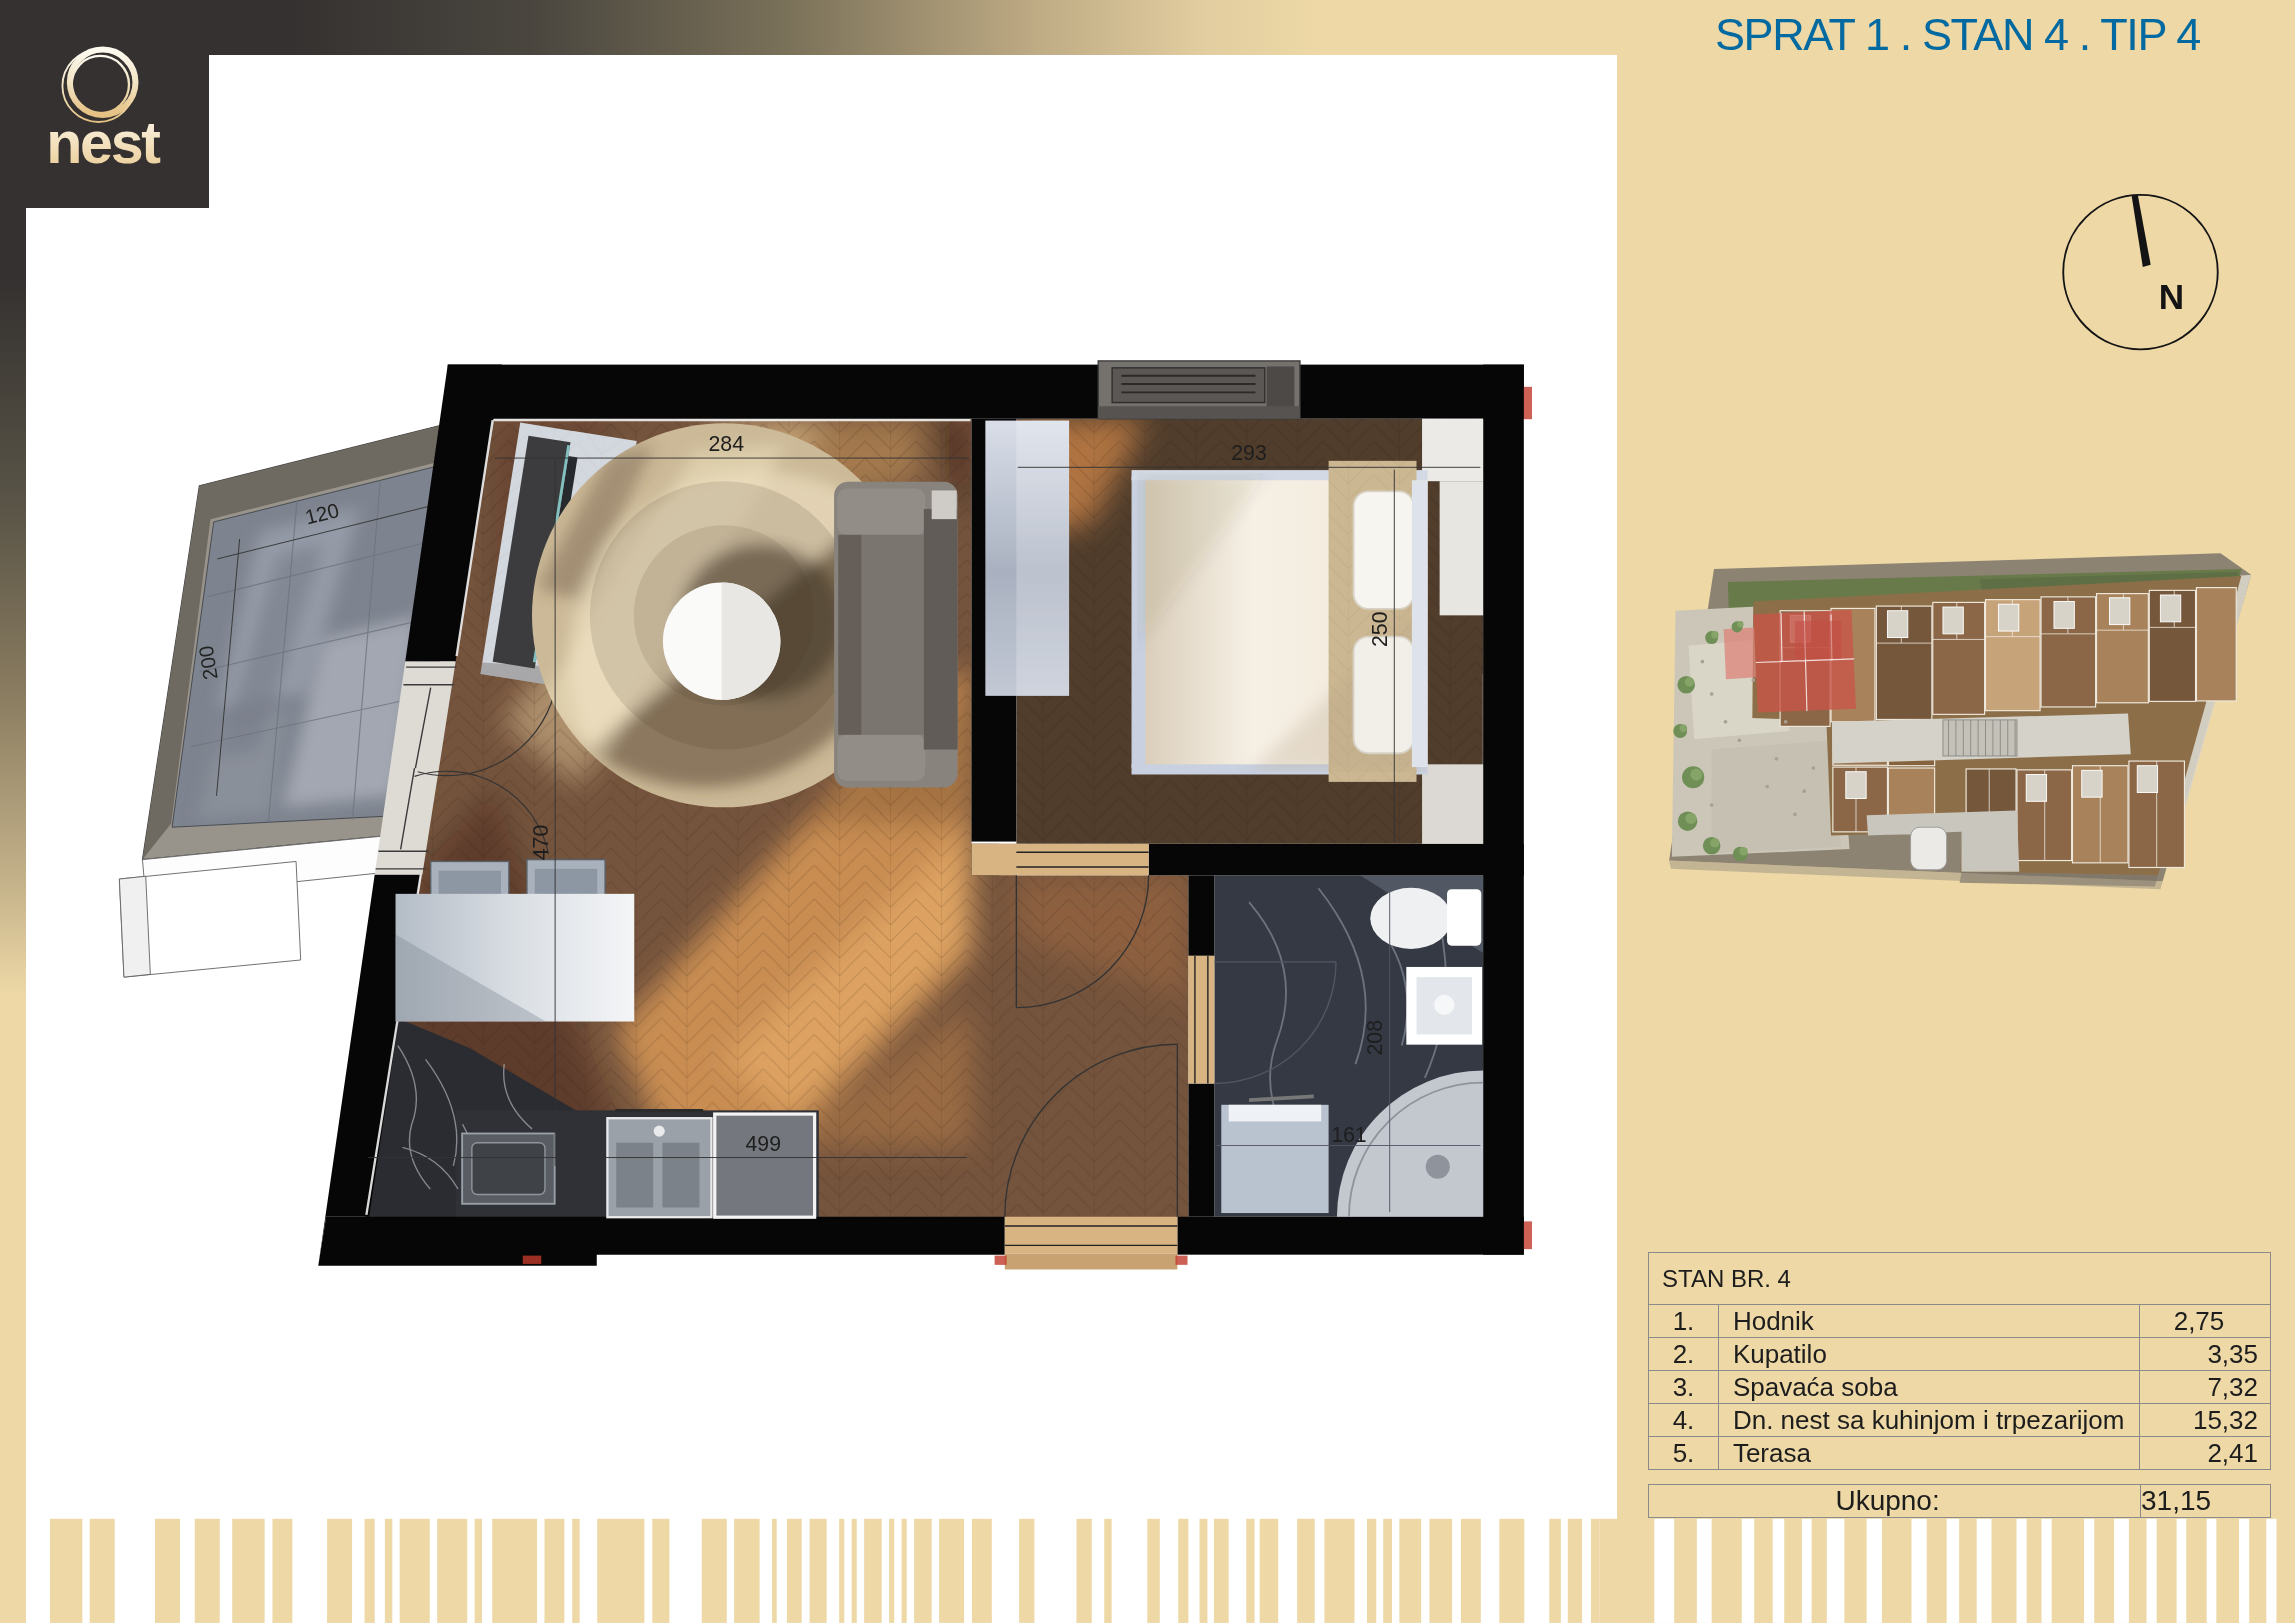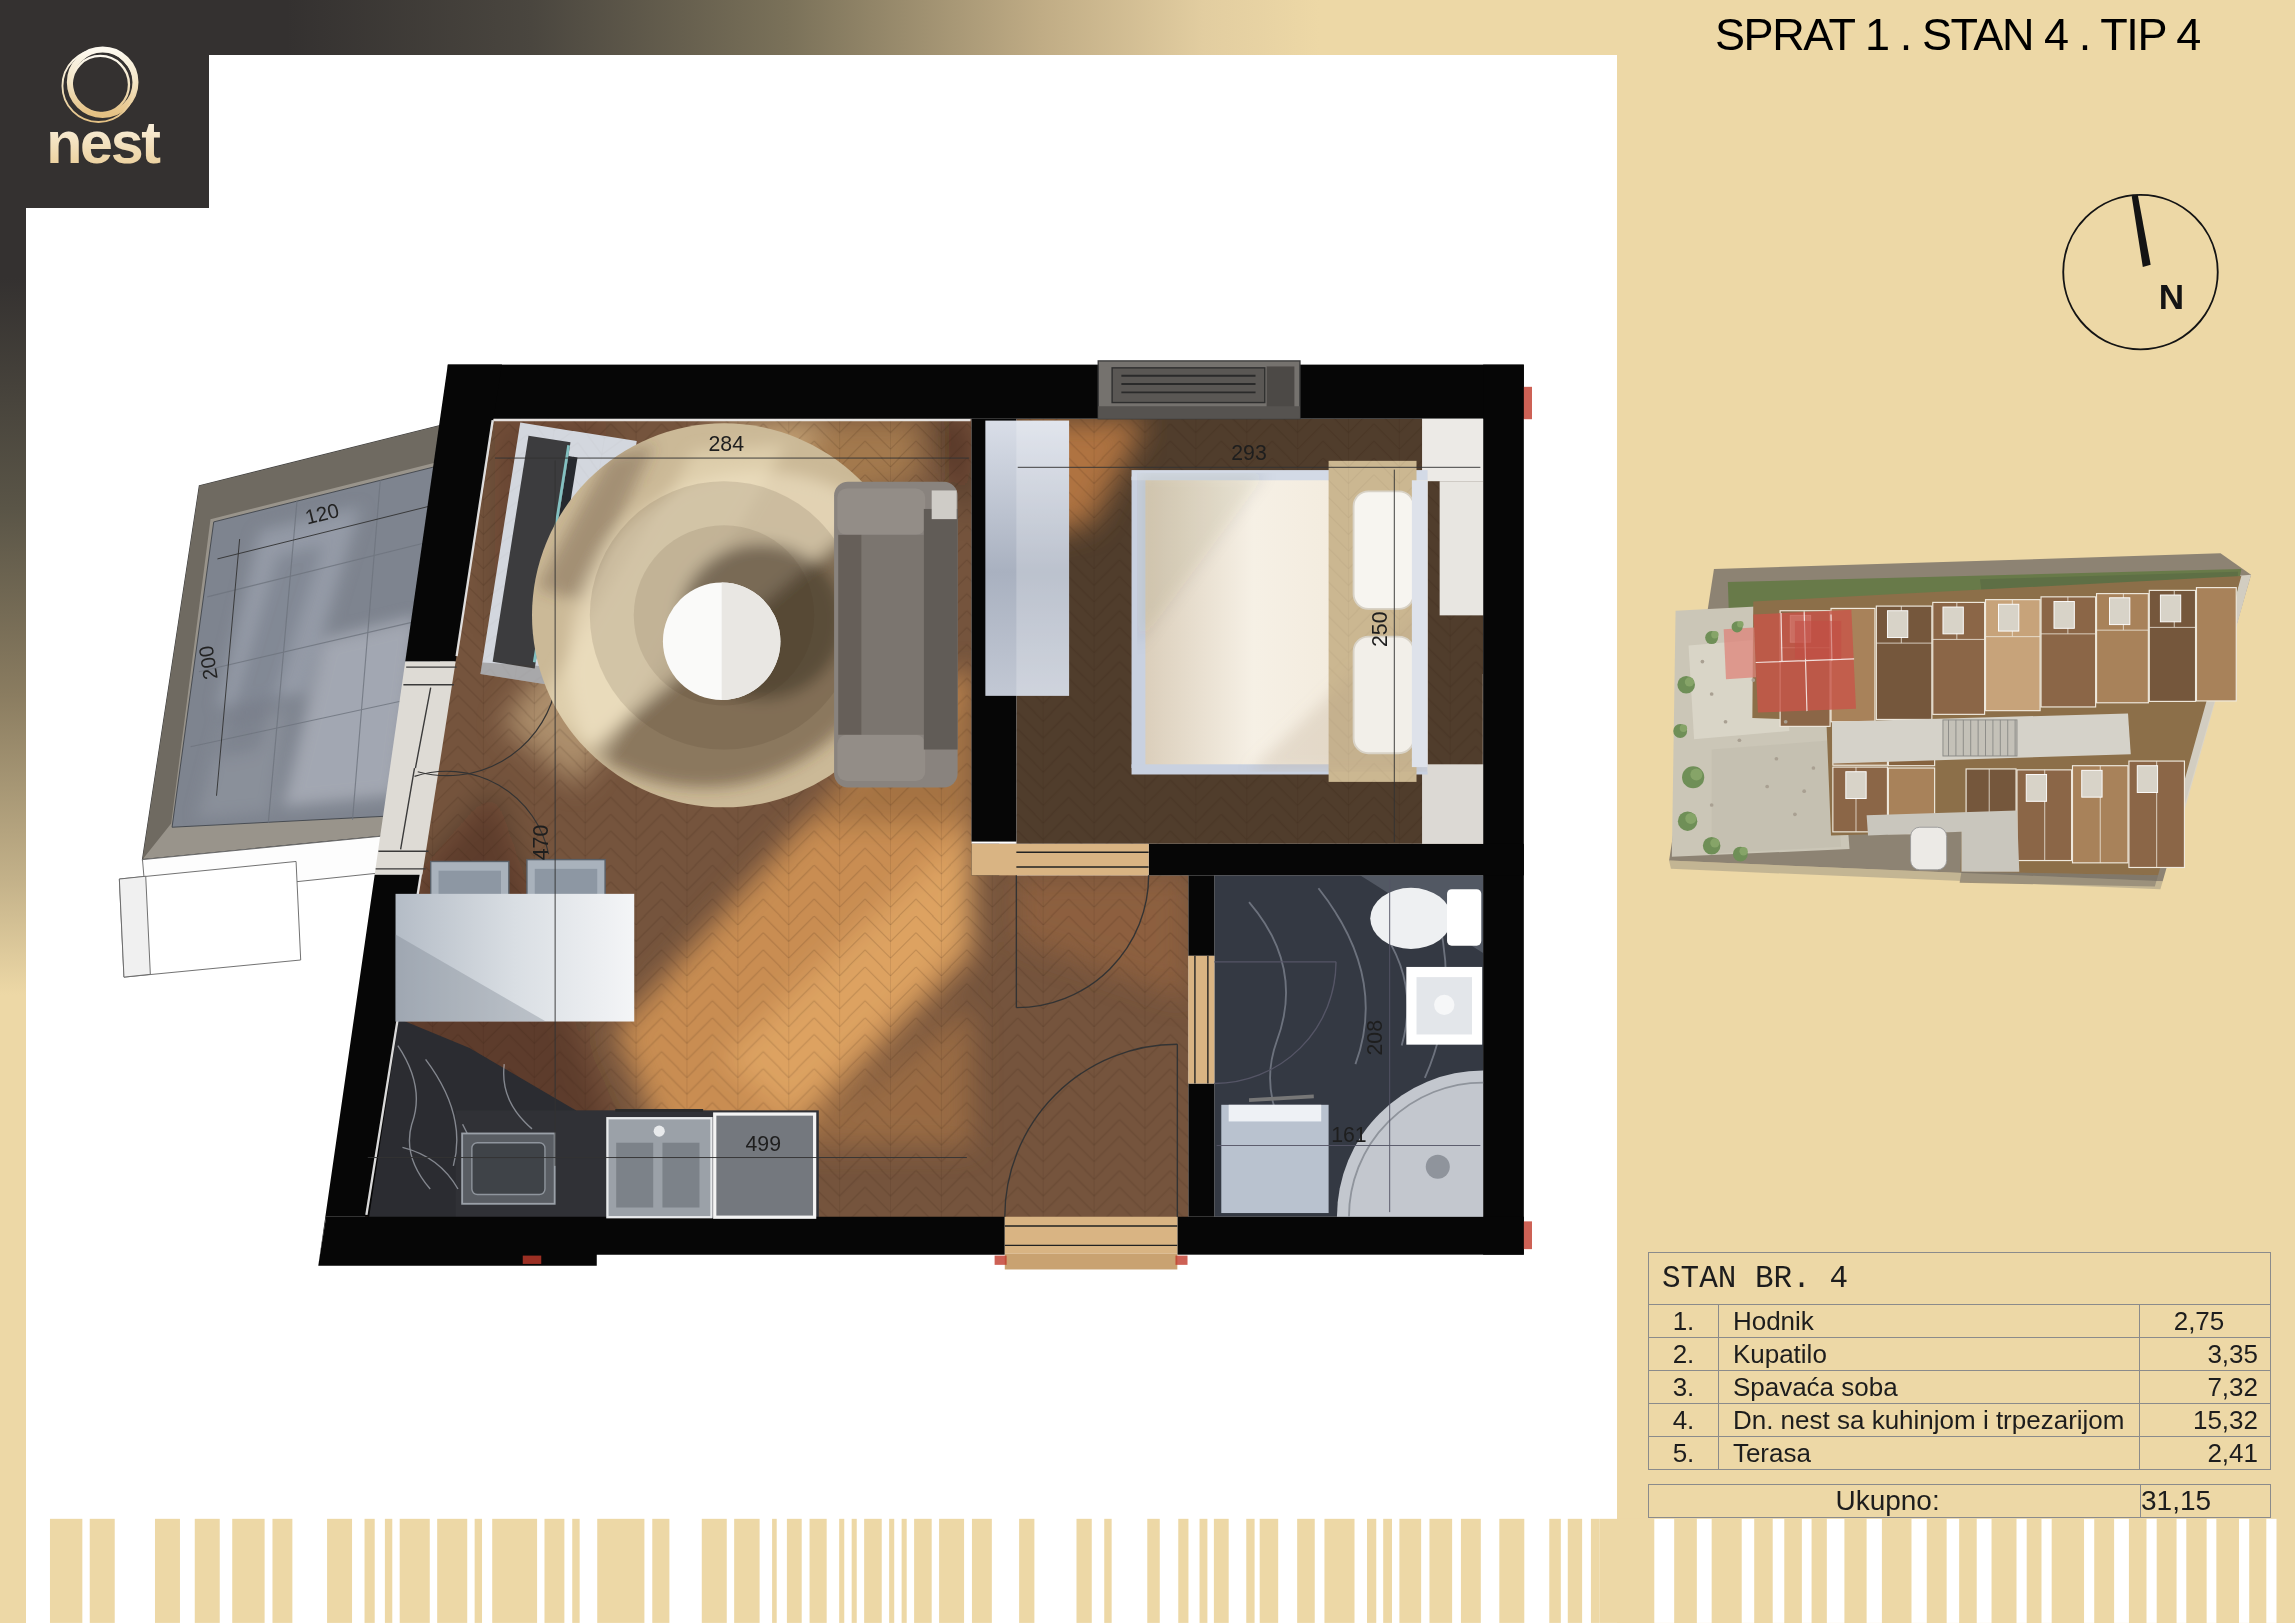--- a/index.html
+++ b/index.html
@@ -27,21 +27,21 @@
       </linearGradient>
     </defs>
     <g fill="none" stroke="url(#gold)">
       <circle cx="222" cy="178" r="71" stroke-width="13"></circle>
       <circle cx="217" cy="183" r="62" stroke-width="5"></circle>
       <circle cx="213" cy="186" r="78" stroke-width="4"></circle>
     </g>
     <text x="100" y="352" font-weight="bold" font-size="128" letter-spacing="-5" fill="url(#gold2)">nest</text>
   </svg>
 
-  <div class="abs" style="left:1715px;top:9.3px;font-size:45px;letter-spacing:-1.4px;color:#000000;white-space:nowrap;">SPRAT 1 . STAN 4 . TIP 4</div>
+  <div class="abs" style="left:1715px;top:9.3px;font-size:45px;letter-spacing:-1.4px;color:#0369a1;white-space:nowrap;">SPRAT 1 . STAN 4 . TIP 4</div>
 
   <svg class="abs" style="left:0;top:0;" width="2295" height="1623" viewBox="0 0 4961 3508">
   <defs>
     <pattern id="herr" width="110" height="110" patternUnits="userSpaceOnUse">
       <g stroke="rgba(40,20,8,0.15)" stroke-width="2.5">
         <path d="M0,0 L55,55 M0,36 L55,91 M0,73 L55,128 M0,-36 L55,19 M0,110 L55,165"></path>
         <path d="M55,55 L110,0 M55,91 L110,36 M55,128 L110,73 M55,19 L110,-36"></path>
       </g>
       <path d="M55,0 L55,110" stroke="rgba(40,20,8,0.10)" stroke-width="2"></path>
     </pattern>
@@ -440,21 +440,21 @@
 <rect x="4570" y="3283" width="32" height="225" fill="#ffffff"></rect>
 <rect x="4640" y="3283" width="22" height="225" fill="#ffffff"></rect>
 <rect x="4705" y="3283" width="21" height="225" fill="#ffffff"></rect>
 <rect x="4770" y="3283" width="21" height="225" fill="#ffffff"></rect>
 <rect x="4840" y="3283" width="22" height="225" fill="#ffffff"></rect>
 <rect x="4899" y="3283" width="22" height="225" fill="#ffffff"></rect>
   </svg>
 
   <div class="abs" style="left:1648px;top:1252px;width:623px;color:#1d1d1d;box-sizing:border-box;">
     <div style="border:0.9px solid #8b8b8b;height:53px;display:flex;align-items:center;box-sizing:border-box;">
-      <div style="font-size:31px;padding-left:13px;font-family:Liberation Mono, monospace;">STAN BR. 4</div>
+      <div style="font-size:24px;padding-left:13px;">STAN BR. 4</div>
     </div>
     <div style="display:flex;height:33px;border-left:0.9px solid #8b8b8b;border-right:0.9px solid #8b8b8b;border-bottom:0.9px solid #8b8b8b;align-items:center;font-size:26px;box-sizing:border-box;">
       <div style="width:69px;text-align:center;flex:none;">1.</div>
       <div style="width:0.9px;background:#8b8b8b;height:100%;flex:none;"></div>
       <div style="flex:1;padding-left:14px;">Hodnik</div>
       <div style="width:0.9px;background:#8b8b8b;height:100%;flex:none;"></div>
       <div style="width:130px;text-align:center;padding-right:12px;flex:none;box-sizing:border-box;">2,75</div>
     </div>
 <div style="display:flex;height:33px;border-left:0.9px solid #8b8b8b;border-right:0.9px solid #8b8b8b;border-bottom:0.9px solid #8b8b8b;align-items:center;font-size:26px;box-sizing:border-box;">
       <div style="width:69px;text-align:center;flex:none;">2.</div>

